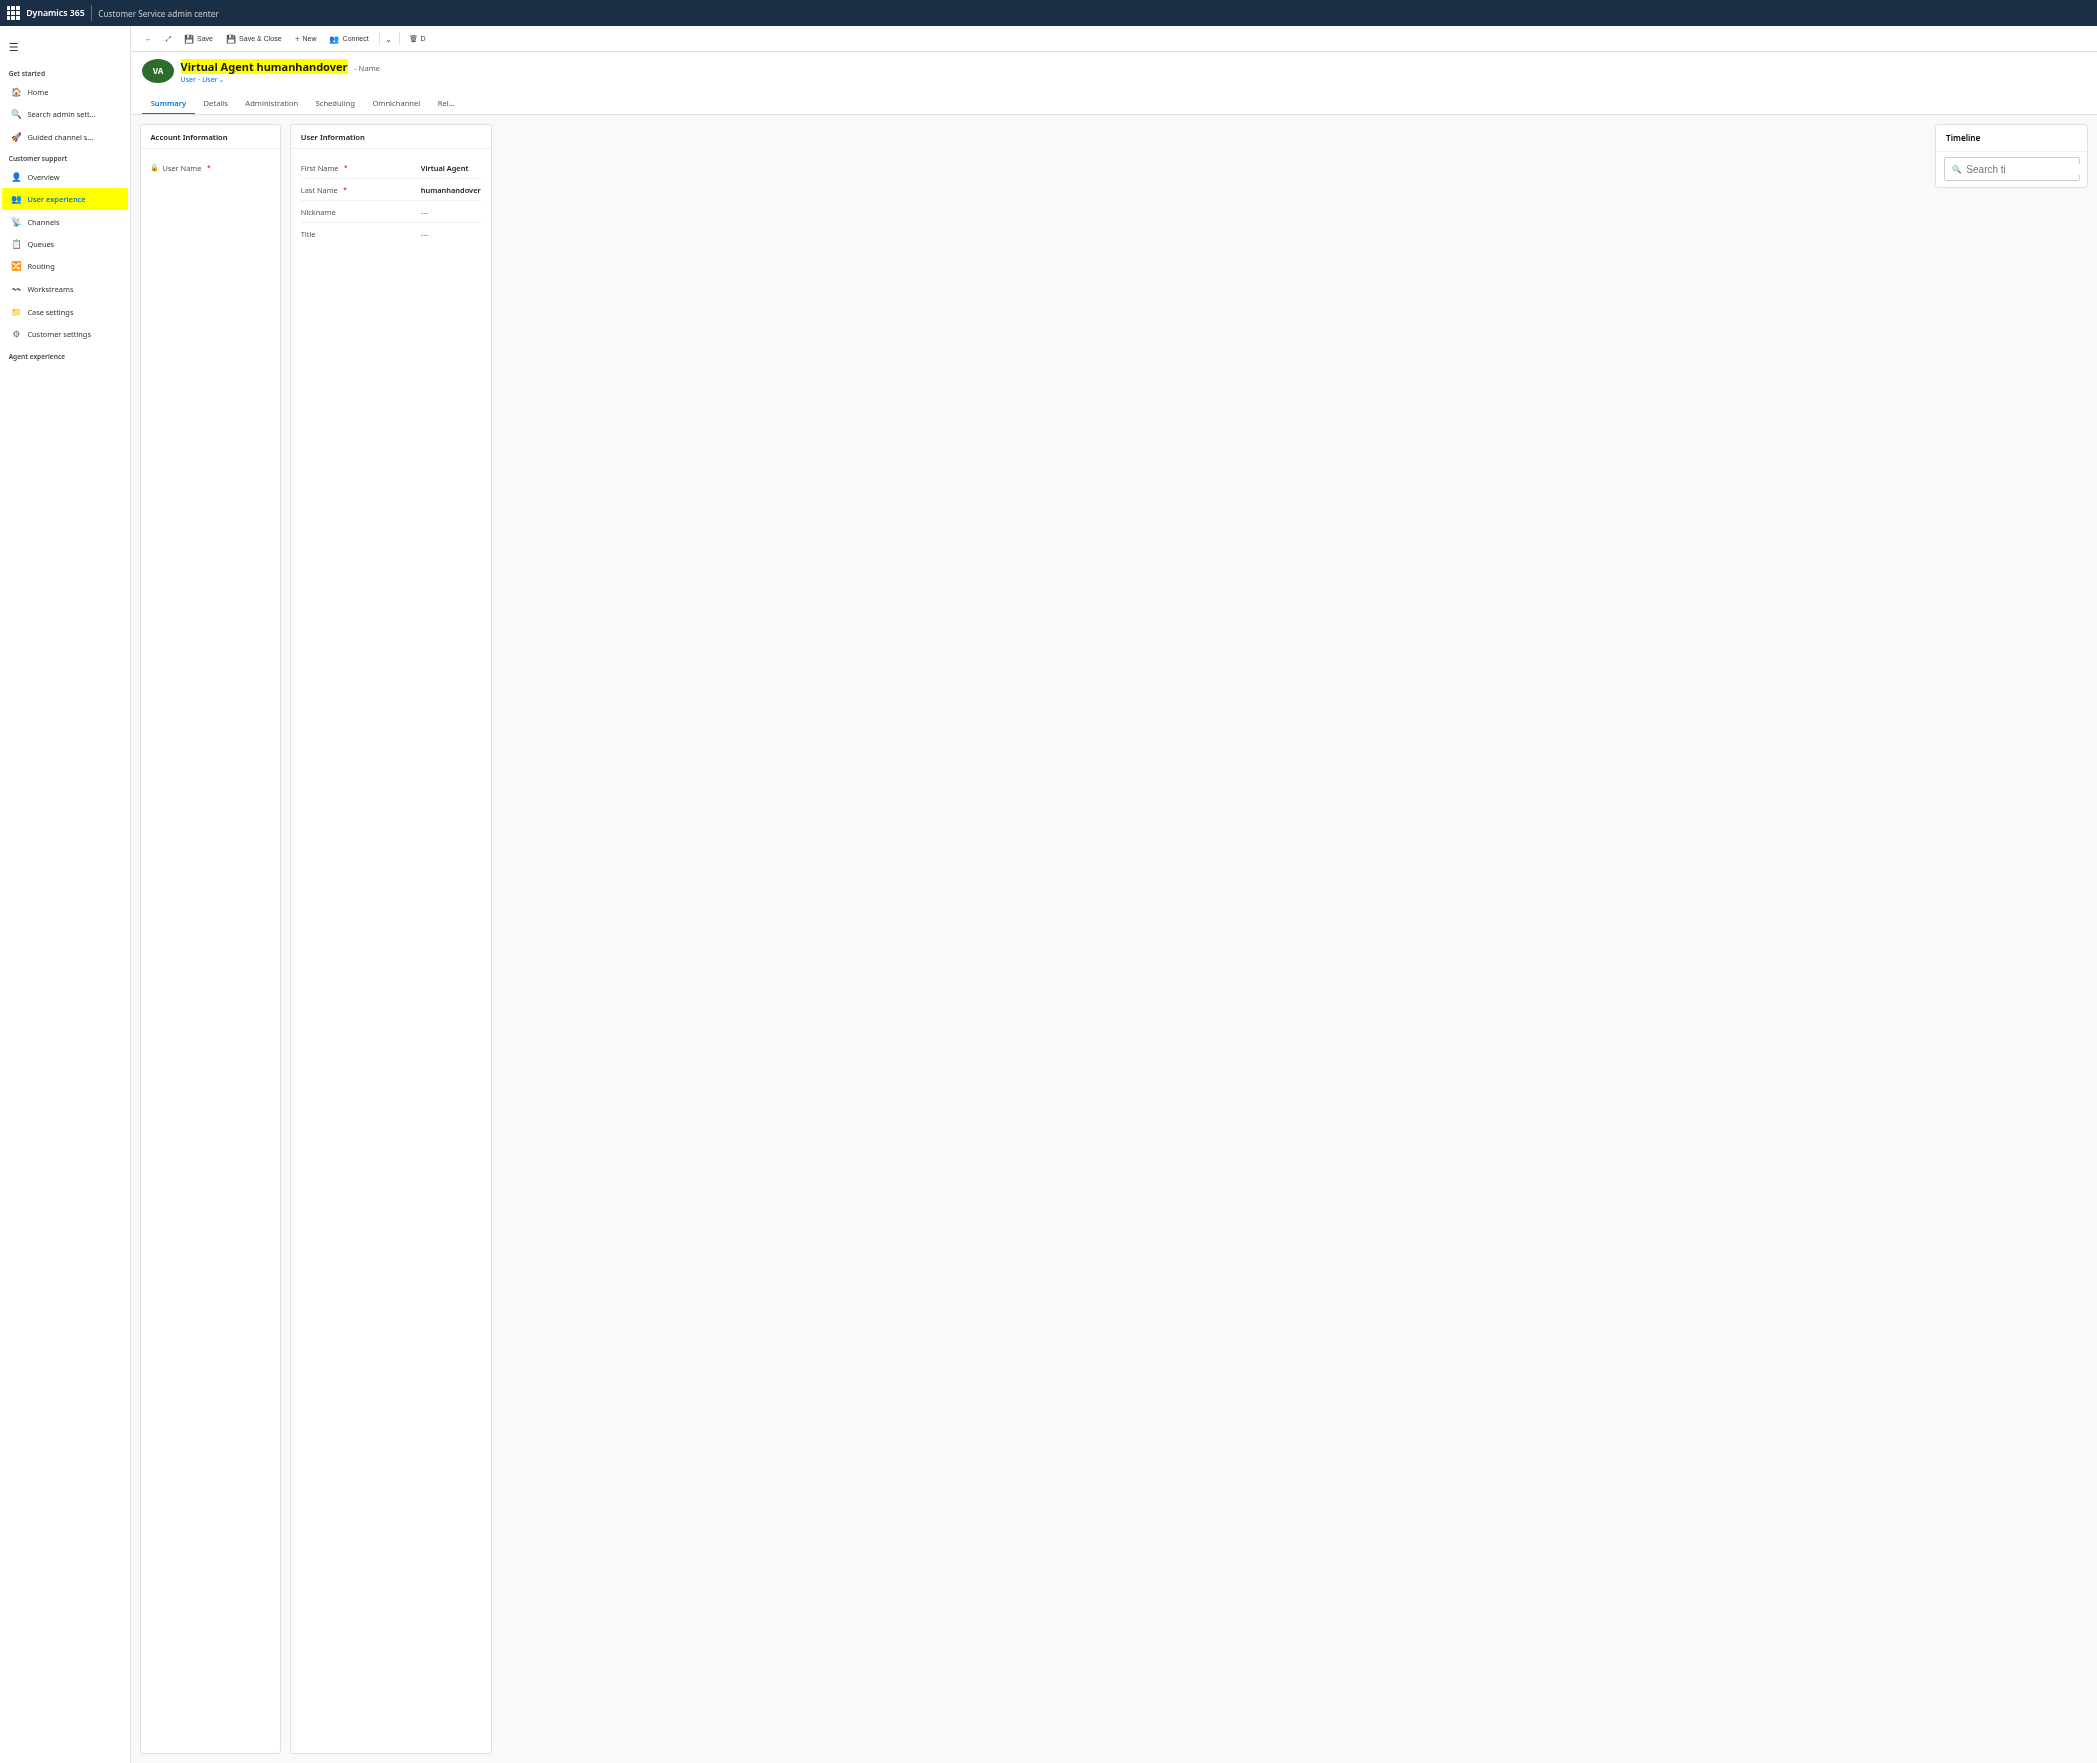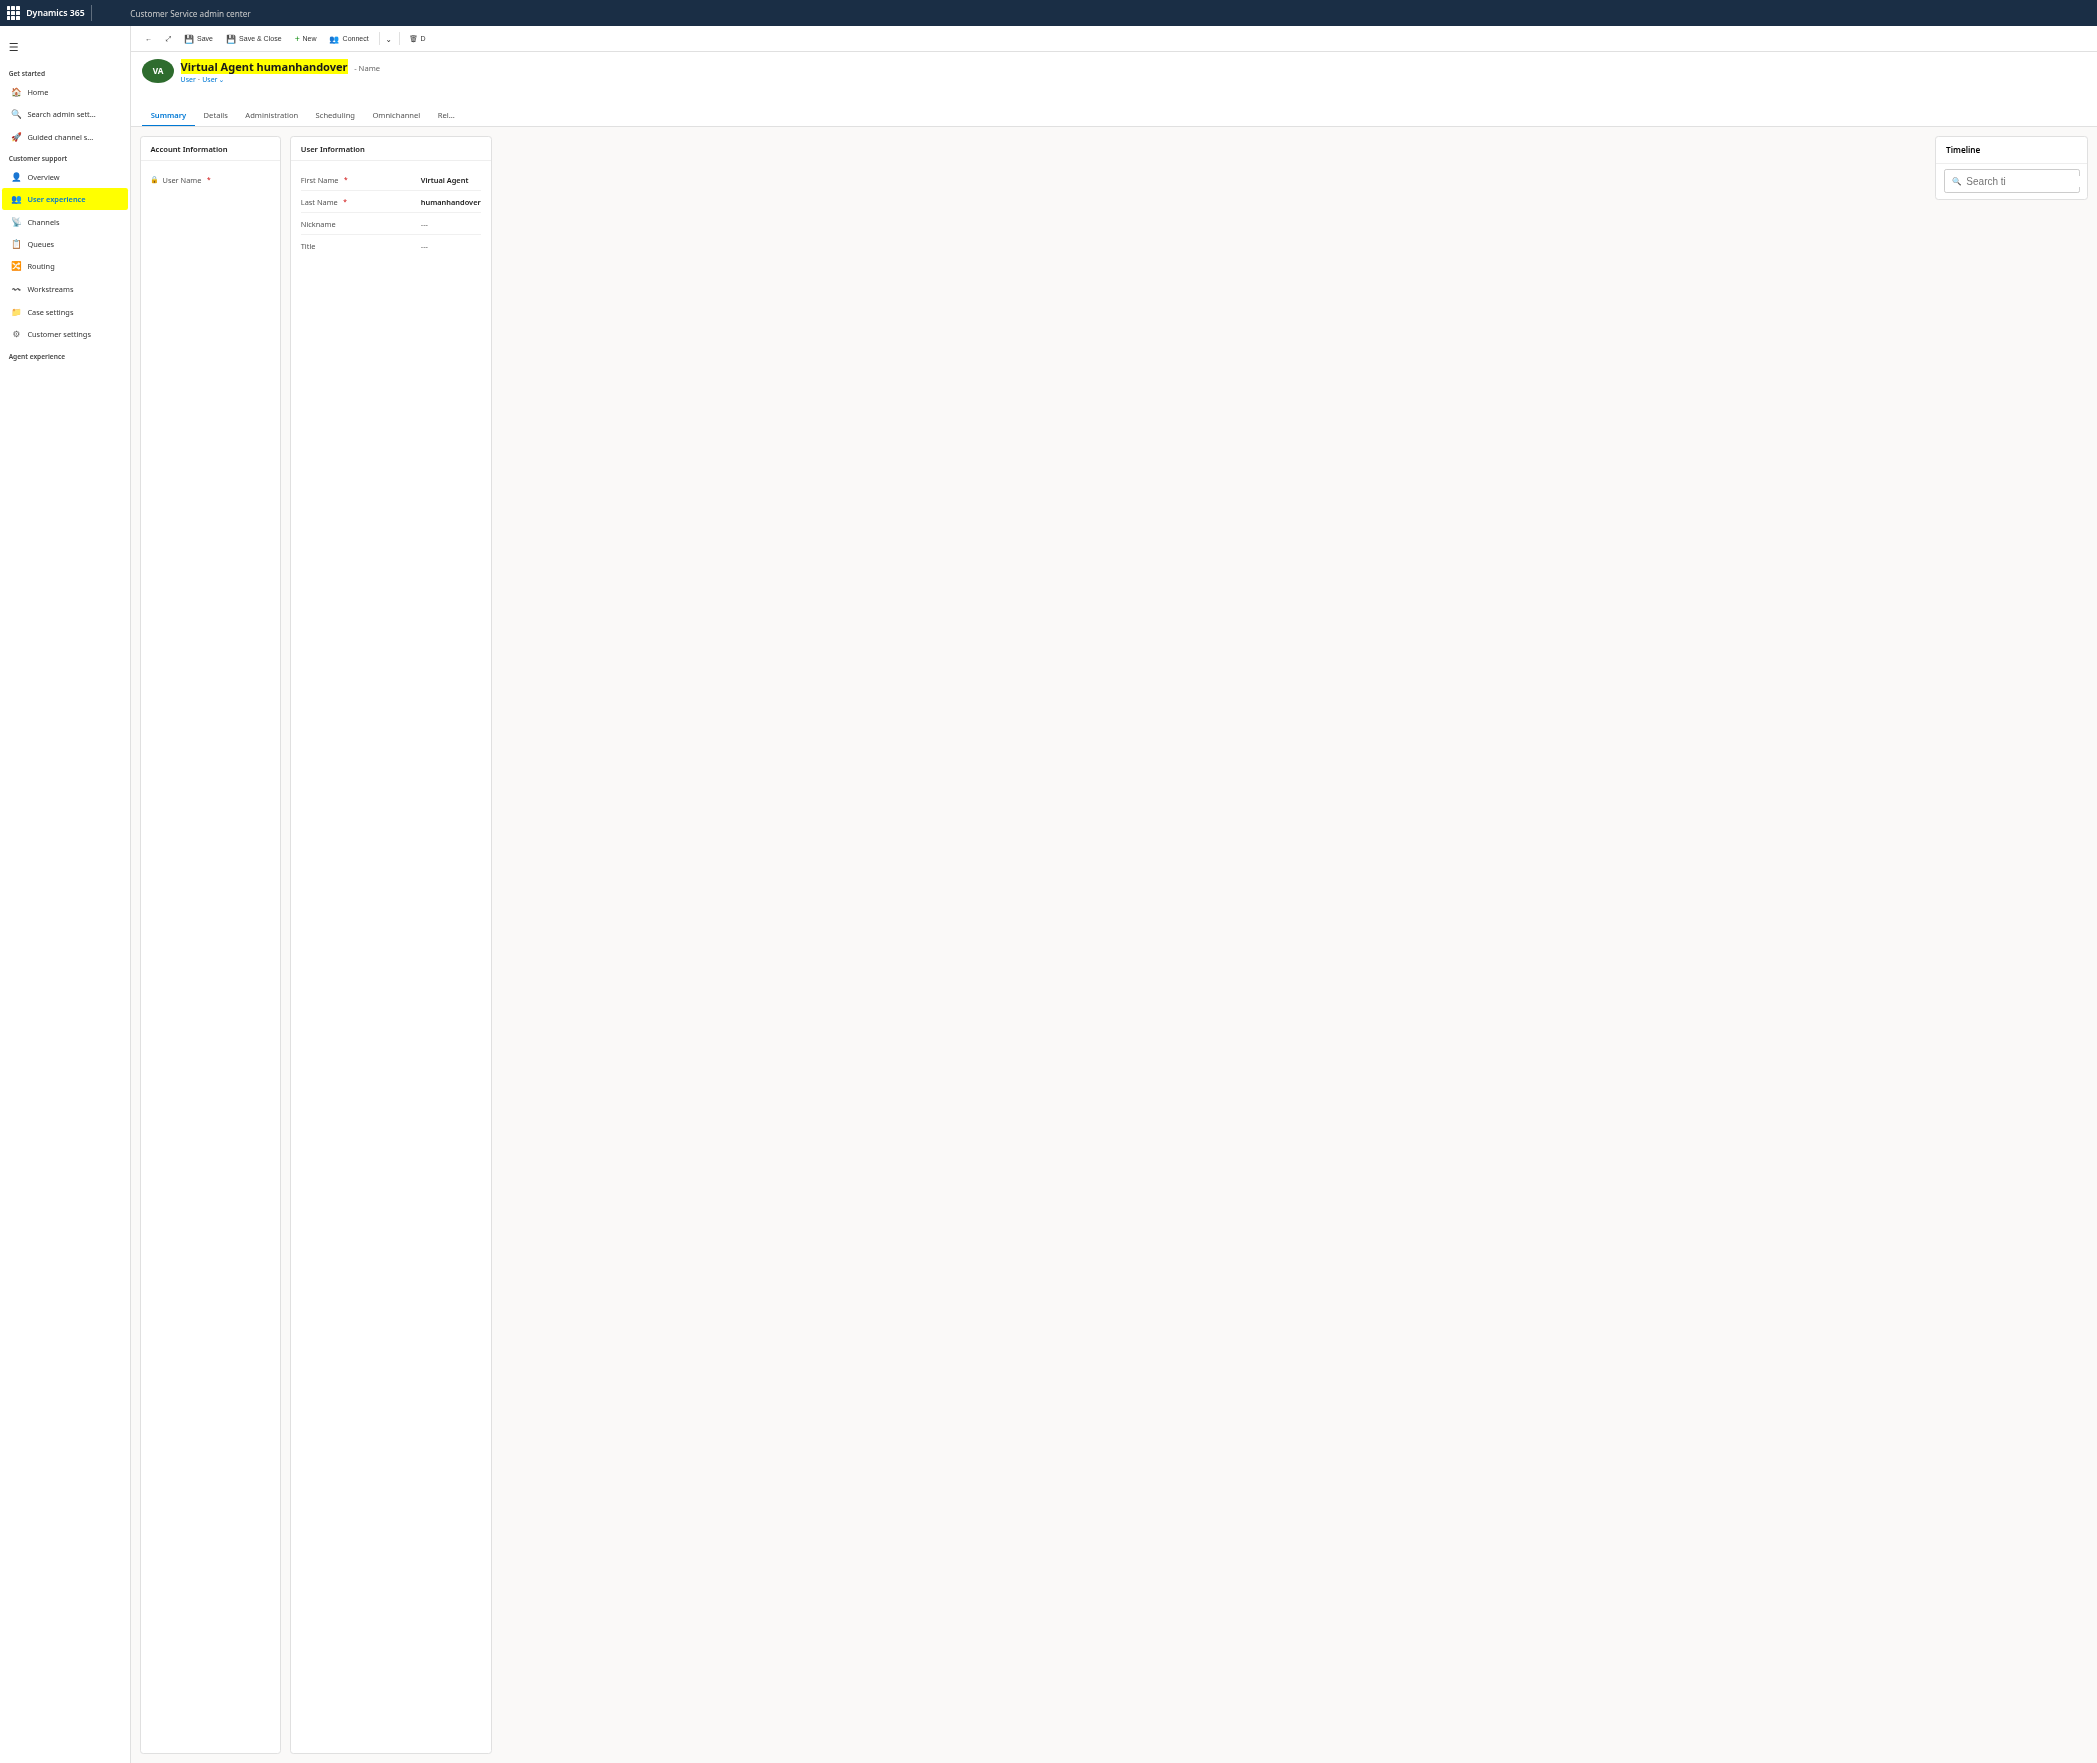--- a/index.html
+++ b/index.html
@@ -12,21 +12,21 @@
       height: 26px;
       display: flex;
       align-items: center;
       padding: 0 6.6px;
       gap: 6.6px;
       flex-shrink: 0;
     }
     .top-bar-dots { display: grid; grid-template-columns: repeat(3,3.3px); gap: 1.6px; cursor: pointer; }
     .top-bar-dots span { width: 3.3px; height: 3.3px; background: white; border-radius: 0.5px; display: block; }
     .top-bar-divider { width: 0.5px; height: 15.3px; background: rgba(255,255,255,0.3); }
-    .top-bar-title { font-size: 8.2px; font-weight: 400; color: #ccc; margin-left: 32px; }
+    .top-bar-title { font-size: 8.2px; font-weight: 400; color: #ccc; }
     .top-bar-app { font-size: 8.7px; font-weight: 600; color: white; }
 
     
     .layout { display: flex; height: calc(100vh - 26px); }
 
     
     .sidebar {
       width: 131px;
       background: white;
       border-right: 0.5px solid #e0e0e0;
@@ -135,21 +135,21 @@
       gap: 2.2px;
       margin-top: 1.1px;
     }
     .record-breadcrumb .sep { color: #666; }
     .breadcrumb-dropdown { display: flex; align-items: center; gap: 1.1px; cursor: pointer; }
 
     
     .tabs {
       display: flex;
       gap: 0;
-      margin-top: 22px;
+      margin-top: 10px;
     }
     .tab {
       padding: 4.4px 8.7px;
       font-size: 7.6px;
       color: #555;
       cursor: pointer;
       border-bottom: 1.6px solid transparent;
       white-space: nowrap;
     }
     .tab.active { color: #0078d4; border-bottom-color: #0078d4; font-weight: 600; }

